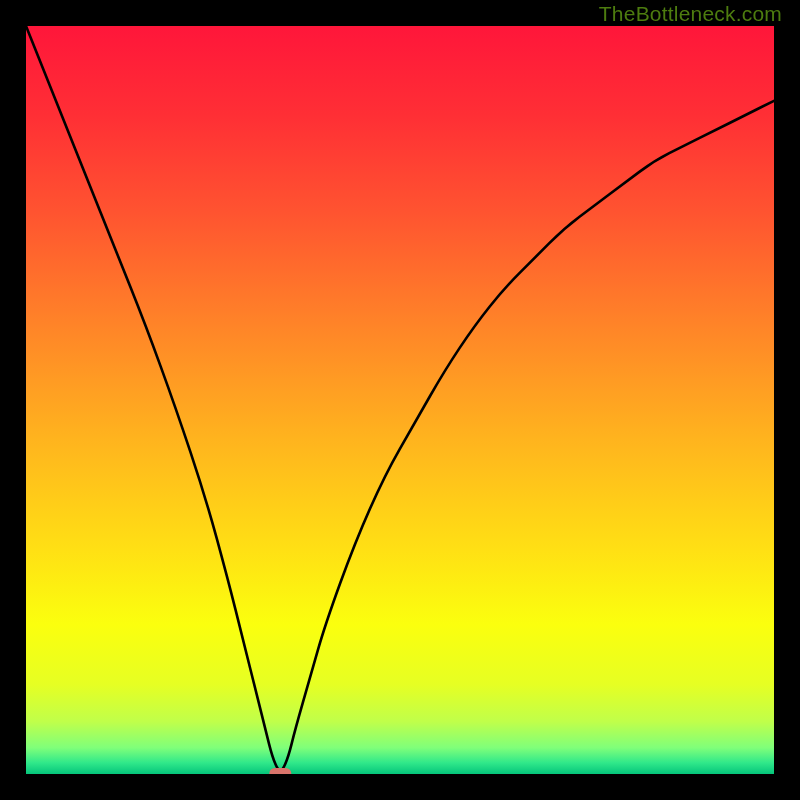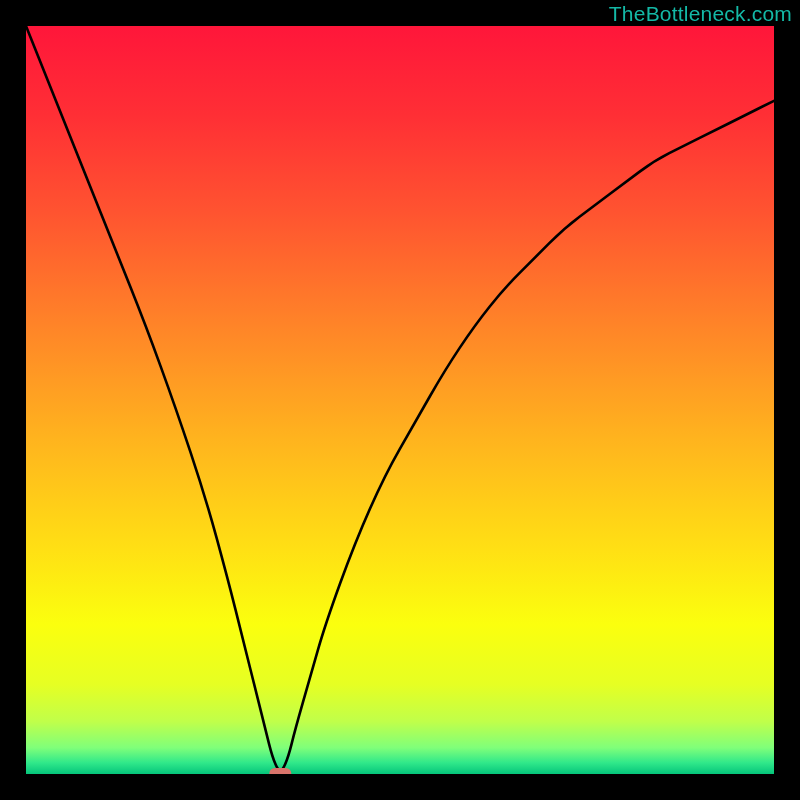--- a/index.html
+++ b/index.html
@@ -22,22 +22,22 @@
   .plot-area {
     position: absolute;
     left: 0;
     top: 0;
     width: 748px;
     height: 748px;
   }
   .watermark {
     position: absolute;
     top: 2px;
-    right: 8px;
-    color: #14b8a6;
+    right: 18px;
+    color: #4d7c0f;
     font-size: 21px;
     font-weight: 500;
     letter-spacing: 0.2px;
     user-select: none;
   }
   svg {
     display: block;
   }
 </style>
 </head>

